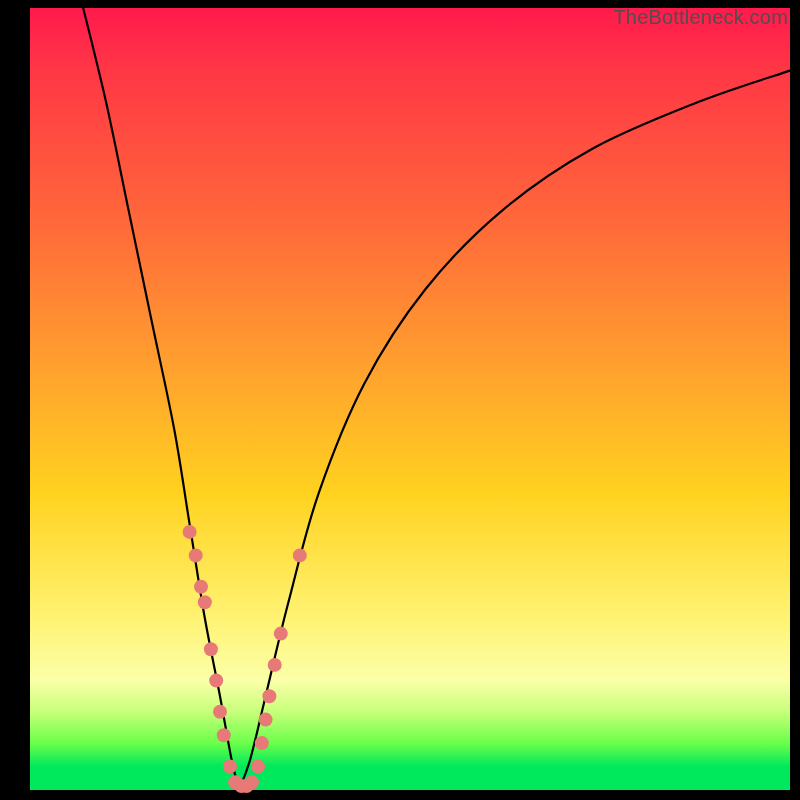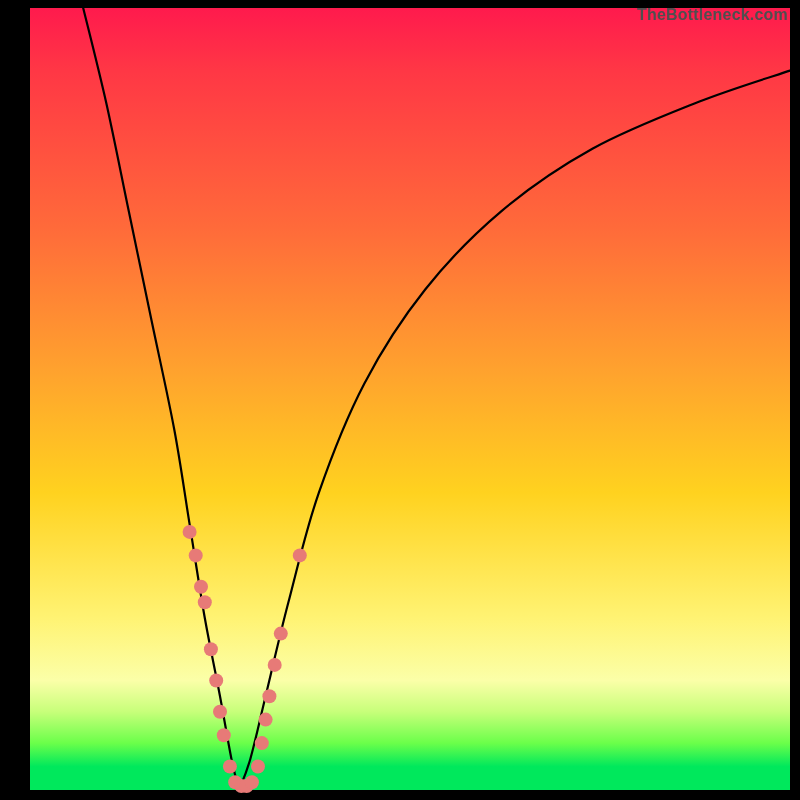--- a/index.html
+++ b/index.html
@@ -37,22 +37,22 @@
       #6bff4a 94%,
       #00e85c 97%,
       #00e85c 100%
     );
   }
   .watermark {
     position: absolute;
     top: 6px;
     right: 12px;
     color: #4f4f4f;
-    font-size: 16px;
-    font-weight: 700;
+    font-size: 20px;
+    font-weight: 400;
     letter-spacing: 0.2px;
     user-select: none;
     z-index: 10;
   }
   svg.curve {
     position: absolute;
     left: 0;
     top: 0;
     width: 760px;
     height: 782px;

